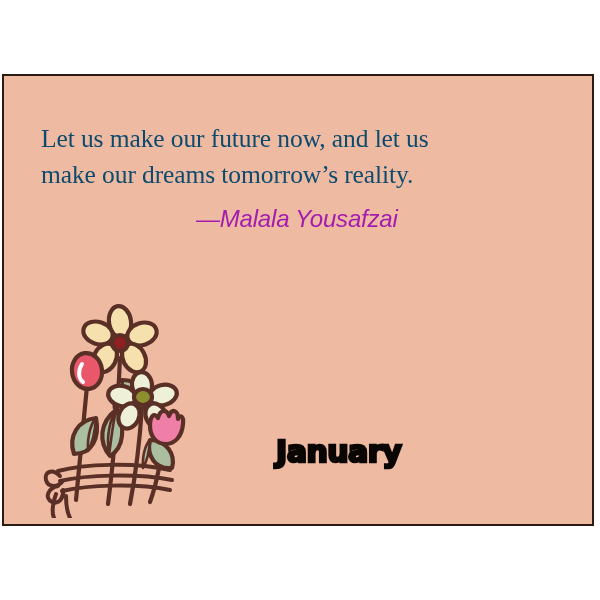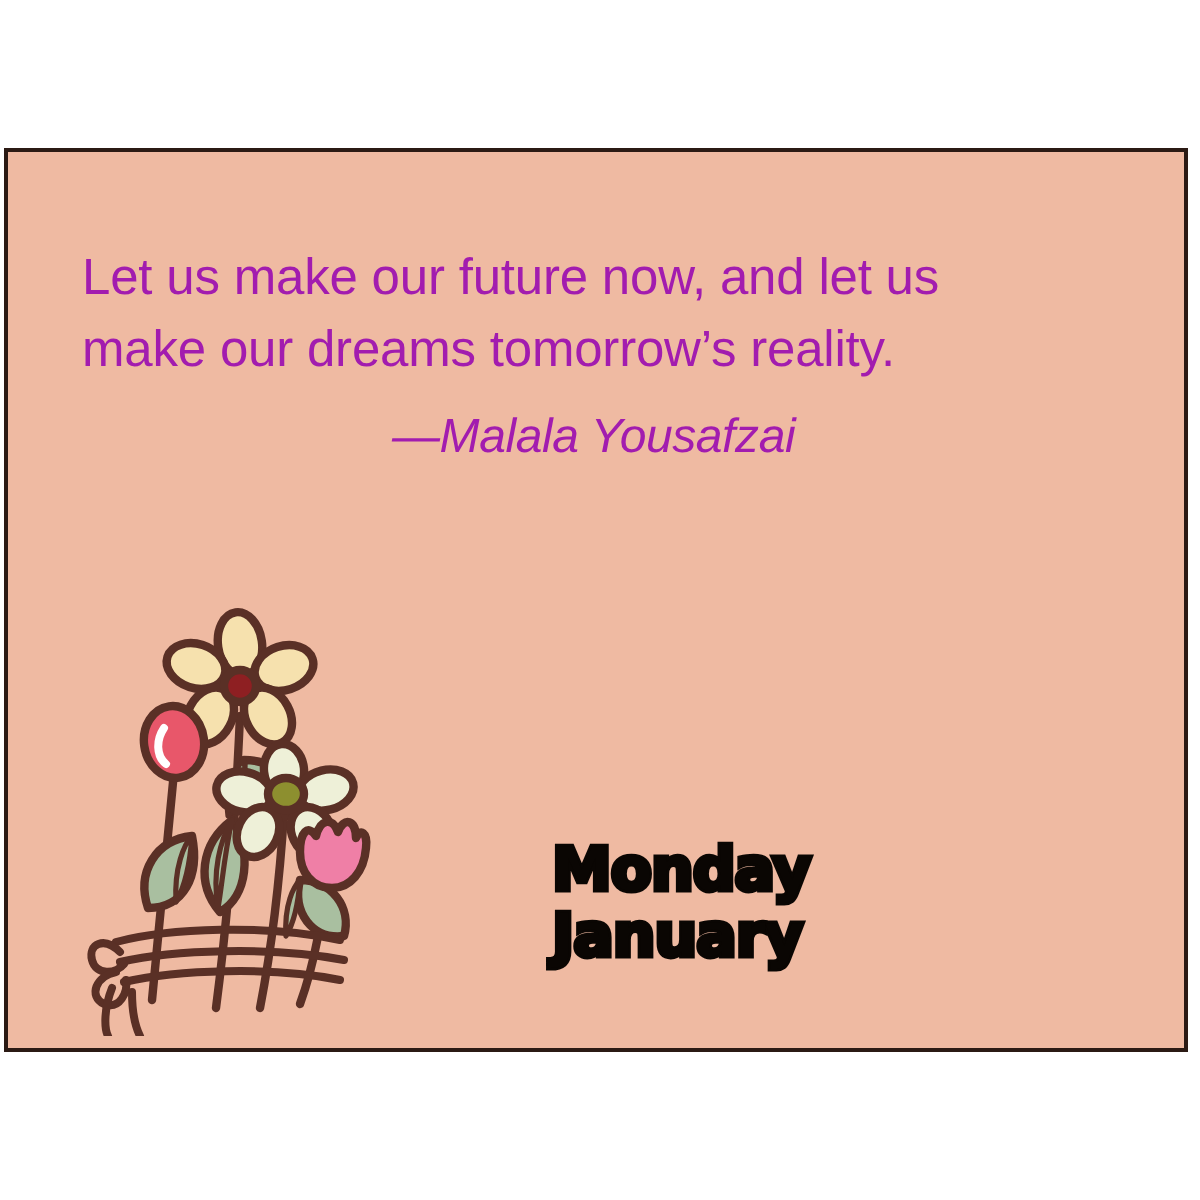--- a/index.html
+++ b/index.html
@@ -33,24 +33,24 @@
     overflow: hidden;
   }
   
   .quote-block {
     position: absolute;
     left: 37px;
     top: 45px;
     width: 520px;
   }
   .quote-text {
-    font-family: Liberation Sans, sans-serif;
+    font-family: Liberation Serif, serif;
     font-size: 25.5px;
     line-height: 36px;
-    color: #a21caf;
+    color: #0c4a6e;
     letter-spacing: -0.1px;
     white-space: pre-line;
     margin: 0;
   }
   .attribution {
     margin-top: 11px;
     padding-left: 155px;
     font-family: "Liberation Sans", sans-serif;
     font-style: italic;
     font-size: 24px;
@@ -185,19 +185,18 @@
             <path d="M28 198 C18 200 14 210 22 214 C30 217 34 208 33 202"></path>
             <path d="M26 206 C22 216 22 226 24 230"></path>
             <path d="M36 208 C36 218 38 226 40 230"></path>
           </g>
         </g>
       </svg>
     </div>
 
     <div class="date-block">
       <div class="date-words">
-        <span class="weekday">Monday</span>
         <span class="monthname">January</span>
       </div>
     </div>
 
   </div>
 </div>
 
 </body></html>

